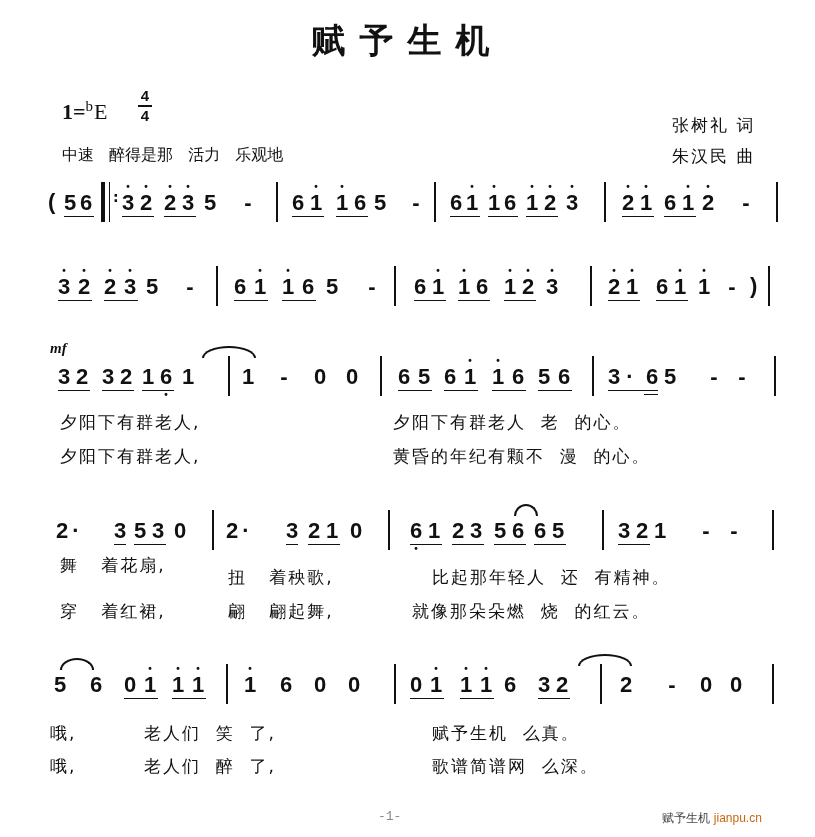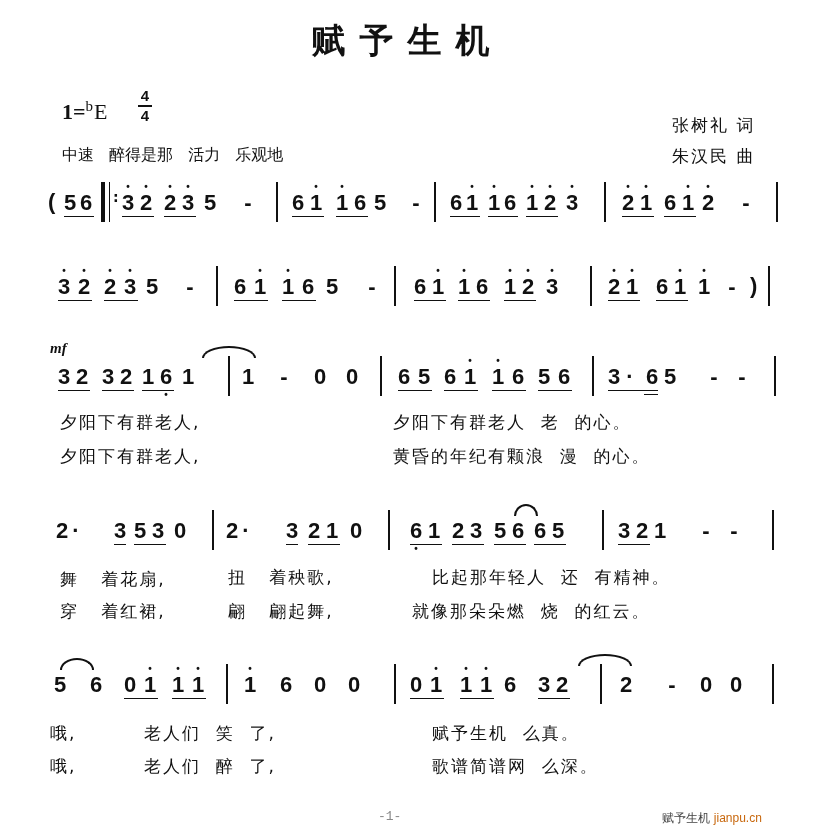--- a/index.html
+++ b/index.html
@@ -176,21 +176,21 @@
   <span class="ul" style="left:564px;width:50px;top:34px"></span>
   <span class="ul" style="left:600px;width:14px;top:38px"></span>
   <span class="n" style="left:618px">5</span>
   <span class="n" style="left:662px">-</span>
   <span class="n" style="left:690px">-</span>
   <span class="bar" style="left:730px"></span>
 </div>
 <span class="lyric" style="left:60px;top:411px">夕阳下有群老人,</span>
 <span class="lyric" style="left:393px;top:411px">夕阳下有群老人  老  的心。</span>
 <span class="lyric" style="left:60px;top:445px">夕阳下有群老人,</span>
-<span class="lyric" style="left:393px;top:445px">黄昏的年纪有颗浪  漫  的心。</span>
+<span class="lyric" style="left:393px;top:445px">黄昏的年纪有颗不  漫  的心。</span>
 
 <div class="row" style="top:510px">
   <span class="n" style="left:10px">2</span>
   <span class="n" style="left:24px">·</span>
   <span class="n" style="left:68px">3</span>
   <span class="ul" style="left:70px;width:12px;top:34px"></span>
   <span class="n" style="left:88px">5</span>
   <span class="n" style="left:106px">3</span>
   <span class="ul" style="left:90px;width:32px;top:34px"></span>
   <span class="n" style="left:128px">0</span>
@@ -219,21 +219,21 @@
   <span class="ul" style="left:490px;width:32px;top:34px"></span>
   <span class="bar" style="left:558px"></span>
   <span class="n" style="left:572px">3</span>
   <span class="n" style="left:590px">2</span>
   <span class="ul" style="left:574px;width:32px;top:34px"></span>
   <span class="n" style="left:608px">1</span>
   <span class="n" style="left:654px">-</span>
   <span class="n" style="left:682px">-</span>
   <span class="bar" style="left:728px"></span>
 </div>
-<span class="lyric" style="left:60px;top:568px">舞   着花扇,</span>
+<span class="lyric" style="left:60px;top:554px">舞   着花扇,</span>
 <span class="lyric" style="left:228px;top:566px">扭   着秧歌,</span>
 <span class="lyric" style="left:432px;top:566px">比起那年轻人  还  有精神。</span>
 <span class="lyric" style="left:60px;top:600px">穿   着红裙,</span>
 <span class="lyric" style="left:228px;top:600px">翩   翩起舞,</span>
 <span class="lyric" style="left:412px;top:600px">就像那朵朵燃  烧  的红云。</span>
 
 <div class="row" style="top:664px">
   <span class="tie" style="left:16px;top:-6px;width:30px"></span>
   <span class="n" style="left:8px">5</span>
   <span class="n" style="left:44px">6</span>

